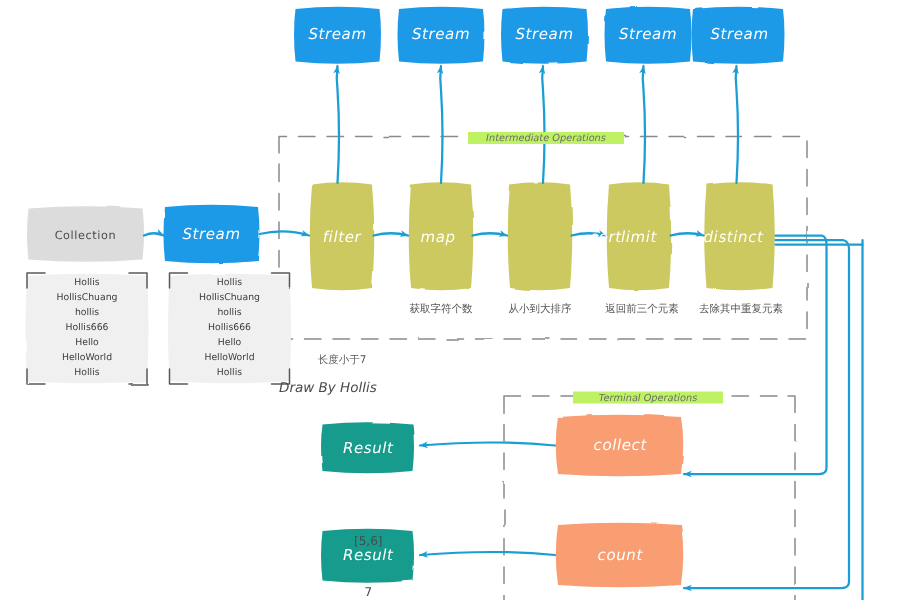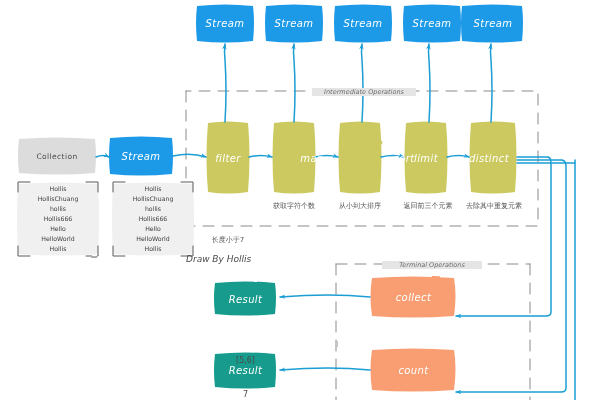--- a/index.html
+++ b/index.html
@@ -53,21 +53,21 @@
     pointer-events: none;
   }
   .group-title {
     position: absolute;
     text-align: center;
     color: #6b6b6b;
     font-size: 6.5px;
     font-style: italic;
     font-family: "DejaVu Sans", sans-serif;
     pointer-events: none;
-    background: #e5e5e5;
+    background: #bef264;
     padding: 0 2px;
   }
   .credit {
     position: absolute;
     color: #4a4a4a;
     font-size: 9px;
     font-style: italic;
     font-family: "DejaVu Sans", sans-serif;
     pointer-events: none;
   }
@@ -221,21 +221,21 @@
     <span>Hollis</span>
   </div>
 
   <div class="node-label lbl-stream" style="left:197px; top:6px; width:56px; height:35px;">Stream</div>
   <div class="node-label lbl-stream" style="left:266px; top:6px; width:56px; height:35px;">Stream</div>
   <div class="node-label lbl-stream" style="left:335px; top:6px; width:56px; height:35px;">Stream</div>
   <div class="node-label lbl-stream" style="left:404px; top:6px; width:56px; height:35px;">Stream</div>
   <div class="node-label lbl-stream" style="left:464px; top:6px; width:58px; height:35px;">Stream</div>
 
   <div class="node-label lbl-op" style="left:206px; top:123px; width:44px; height:70px;border-radius:11px;">filter</div>
-  <div class="node-label lbl-op" style="left:272px; top:123px; width:40px; height:70px;padding-left:20px;">map</div>
+  <div class="node-label lbl-op" style="left:272px; top:123px; width:40px; height:70px;">map</div>
   <div class="node-label lbl-op" style="left:338px; top:123px; width:44px; height:70px;padding-left:44px;">sort</div>
   <div class="node-label lbl-op" style="left:404px; top:123px; width:44px; height:70px;border-radius:19px;">limit</div>
   <div class="node-label lbl-op" style="left:469px; top:123px; width:40px; height:70px;">distinct</div>
 
   <div class="caption" style="left:192px; top:201px; width:72px;margin-top:34px;">长度小于7</div>
   <div class="caption" style="left:258px; top:201px; width:72px;">获取字符个数</div>
   <div class="caption" style="left:324px; top:201px; width:72px;">从小到大排序</div>
   <div class="caption" style="left:390px; top:201px; width:76px;">返回前三个元素</div>
   <div class="caption" style="left:455px; top:201px; width:78px;">去除其中重复元素</div>
 

